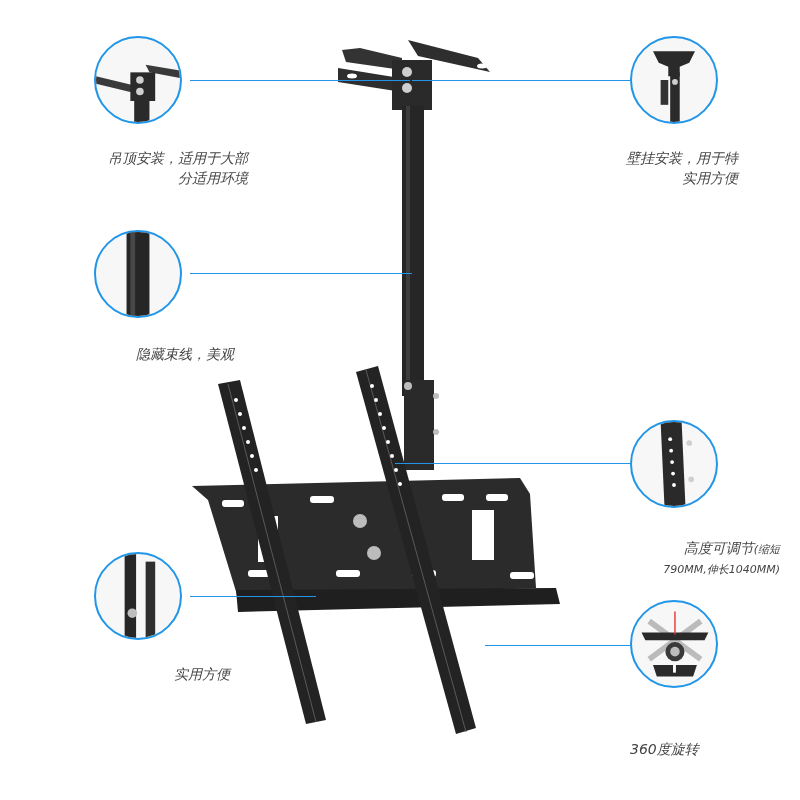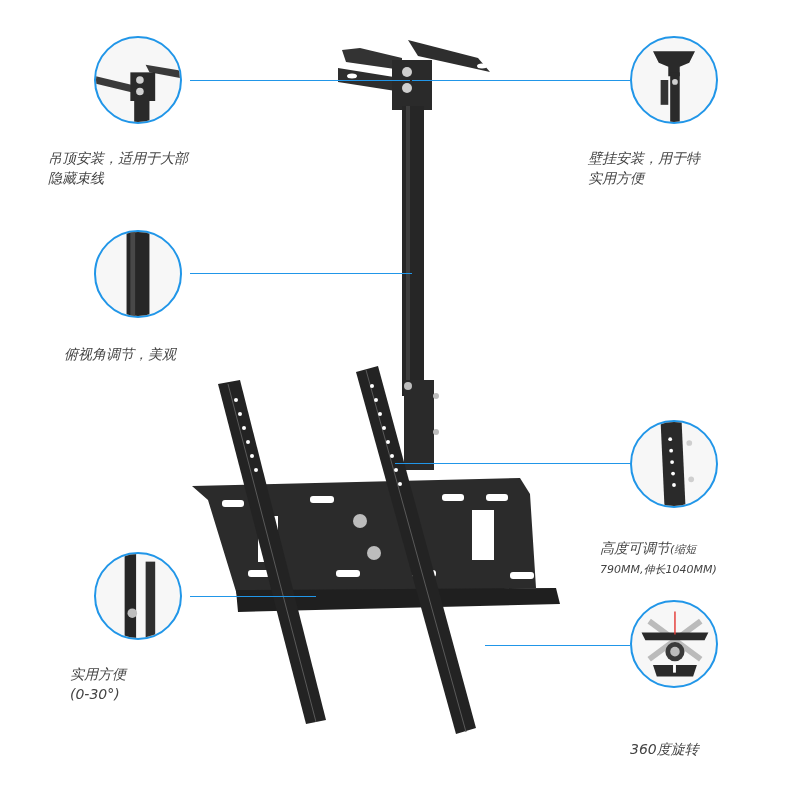--- a/index.html
+++ b/index.html
@@ -1,20 +1,20 @@
 <!DOCTYPE html>
 <html><head>
 <meta charset="utf-8">
 <style>
   html, body { margin: 0; padding: 0; background: #ffffff; }
   body { width: 800px; height: 800px; position: relative; overflow: hidden; font-family: "DejaVu Sans", "Liberation Sans", sans-serif; }
   .stage { position: absolute; left: 0; top: 0; width: 800px; height: 800px; }
   .circle { position: absolute; width: 88px; height: 88px; border-radius: 50%; border: 2px solid #2196e8; background: #f7f7f7; overflow: hidden; box-sizing: border-box; }
   .circle svg { width: 100%; height: 100%; display: block; }
-  .label { position: absolute; color: #444444; font-size: 14px; line-height: 20px; font-style: italic; text-align: left; white-space: nowrap; }
+  .label { position: absolute; color: #444444; font-size: 14px; line-height: 20px; font-style: italic; text-align: right; white-space: nowrap; }
   .label .small { font-size: 11px; }
   .line { position: absolute; height: 1px; background: #2196e8; }
   .mount { position: absolute; left: 0; top: 0; width: 800px; height: 800px; }
 </style>
 </head>
 <body>
 
 <div class="stage">
 
   <svg class="mount" viewBox="0 0 800 800">
@@ -88,21 +88,21 @@
       <polygon points="0,40 50,52 50,60 0,48" fill="#3a3a3a"></polygon>
       <polygon points="52,28 88,34 88,42 56,36" fill="#3a3a3a"></polygon>
       <rect x="36" y="36" width="26" height="30" fill="#2a2a2a"></rect>
       <rect x="40" y="60" width="16" height="28" fill="#2a2a2a"></rect>
       <circle cx="46" cy="44" r="4" fill="#d0d0d0"></circle>
         <circle cx="46" cy="56" r="4" fill="#d0d0d0"></circle>
     </svg>
   </div>
   <div class="label" style="left:48px; top:148px; width:200px;">
     <div>吊顶安装，适用于大部</div>
-    <div>隐藏束线</div>
+    <div>分适用环境</div>
   </div>
 
   <div class="circle" style="left:630px; top:36px;">
     <svg viewBox="0 0 88 88">
       <path d="M22,14 L66,14 L60,26 L50,30 L50,40 L38,40 L38,30 L28,26 Z" fill="#2a2a2a"></path>
       <rect x="40" y="36" width="10" height="52" fill="#2a2a2a"></rect>
       <rect x="30" y="44" width="8" height="26" fill="#333"></rect>
       <circle cx="45" cy="46" r="3" fill="#cfcfcf"></circle>
     </svg>
   </div>
@@ -111,21 +111,21 @@
     <div>实用方便</div>
   </div>
 
   <div class="circle" style="left:94px; top:230px;">
     <svg viewBox="0 0 88 88">
       <rect x="32" y="0" width="24" height="88" fill="#262626"></rect>
       <rect x="36" y="0" width="5" height="88" fill="#484848"></rect>
     </svg>
   </div>
   <div class="label" style="left:64px; top:344px; width:170px;">
-    <div>俯视角调节，美观</div>
+    <div>隐藏束线，美观</div>
   </div>
 
   <div class="circle" style="left:630px; top:420px;">
     <svg viewBox="0 0 88 88">
       <polygon points="30,0 52,0 56,88 34,88" fill="#2a2a2a"></polygon>
       <g fill="#ffffff">
         <circle cx="40" cy="18" r="2"></circle>
           <circle cx="41" cy="30" r="2"></circle>
           <circle cx="42" cy="42" r="2"></circle>
         <circle cx="43" cy="54" r="2"></circle>
@@ -142,21 +142,20 @@
 
   <div class="circle" style="left:94px; top:552px;">
     <svg viewBox="0 0 88 88">
       <rect x="30" y="0" width="12" height="88" fill="#262626"></rect>
       <rect x="52" y="8" width="10" height="80" fill="#2f2f2f"></rect>
       <circle cx="38" cy="62" r="5" fill="#bdbdbd"></circle>
     </svg>
   </div>
   <div class="label" style="left:70px; top:664px; width:160px;">
     <div>实用方便</div>
-    <div>(0-30°)</div>
   </div>
 
   <div class="circle" style="left:630px; top:600px;">
     <svg viewBox="0 0 88 88">
       <line x1="18" y1="20" x2="72" y2="60" stroke="#bbbbbb" stroke-width="6"></line>
       <line x1="72" y1="20" x2="18" y2="60" stroke="#bbbbbb" stroke-width="6"></line>
       <polygon points="10,32 80,32 76,40 14,40" fill="#2a2a2a"></polygon>
       <line x1="45" y1="10" x2="45" y2="34" stroke="#e53935" stroke-width="1.5"></line>
       <circle cx="45" cy="52" r="10" fill="#3a3a3a"></circle>
       <circle cx="45" cy="52" r="5" fill="#bdbdbd"></circle>

